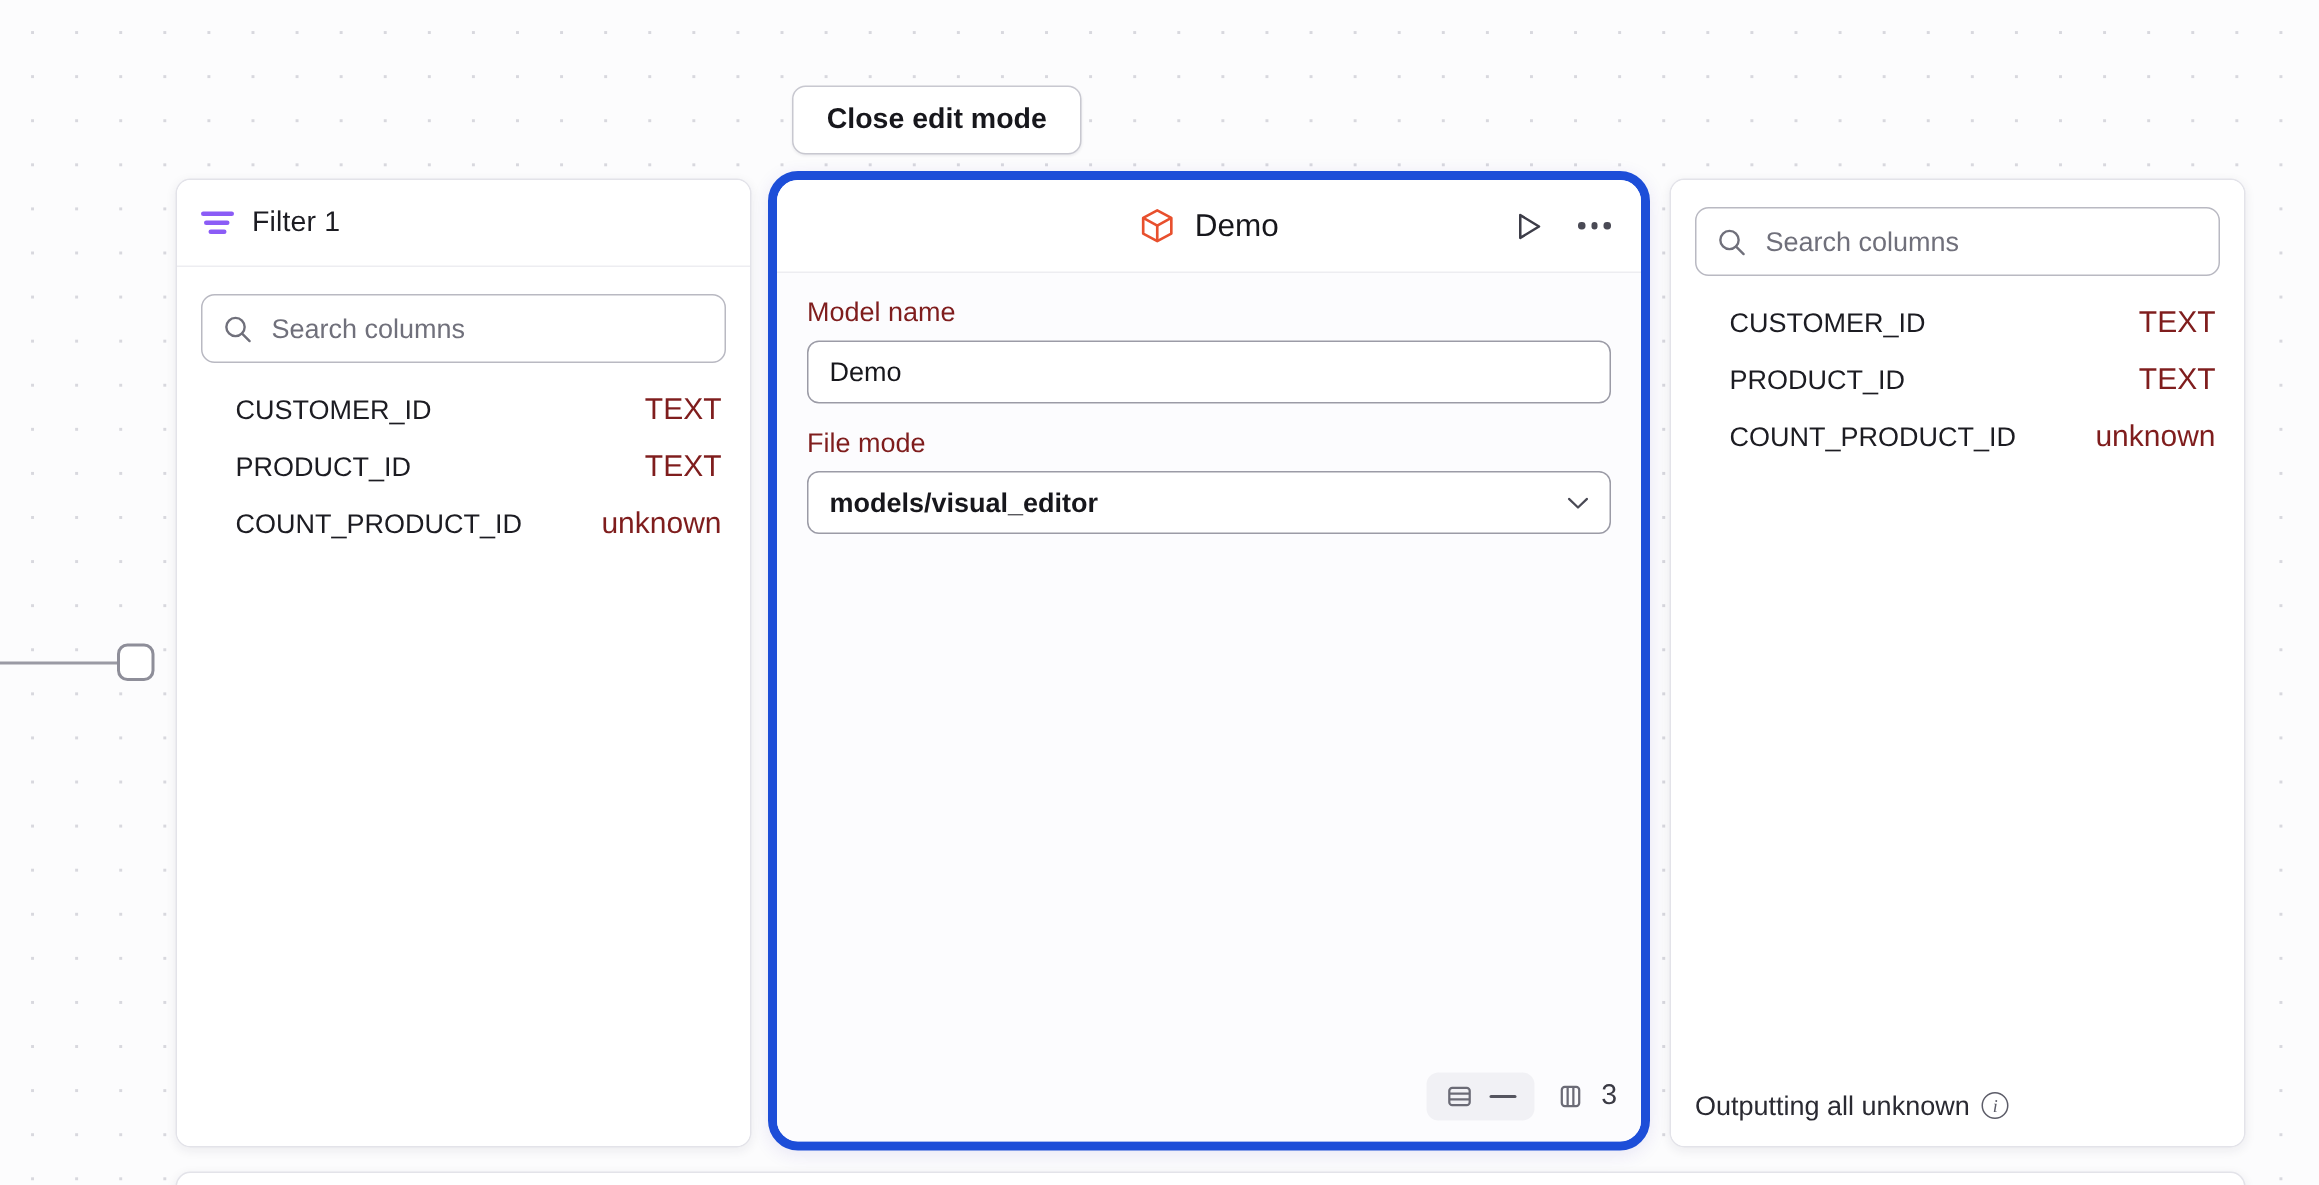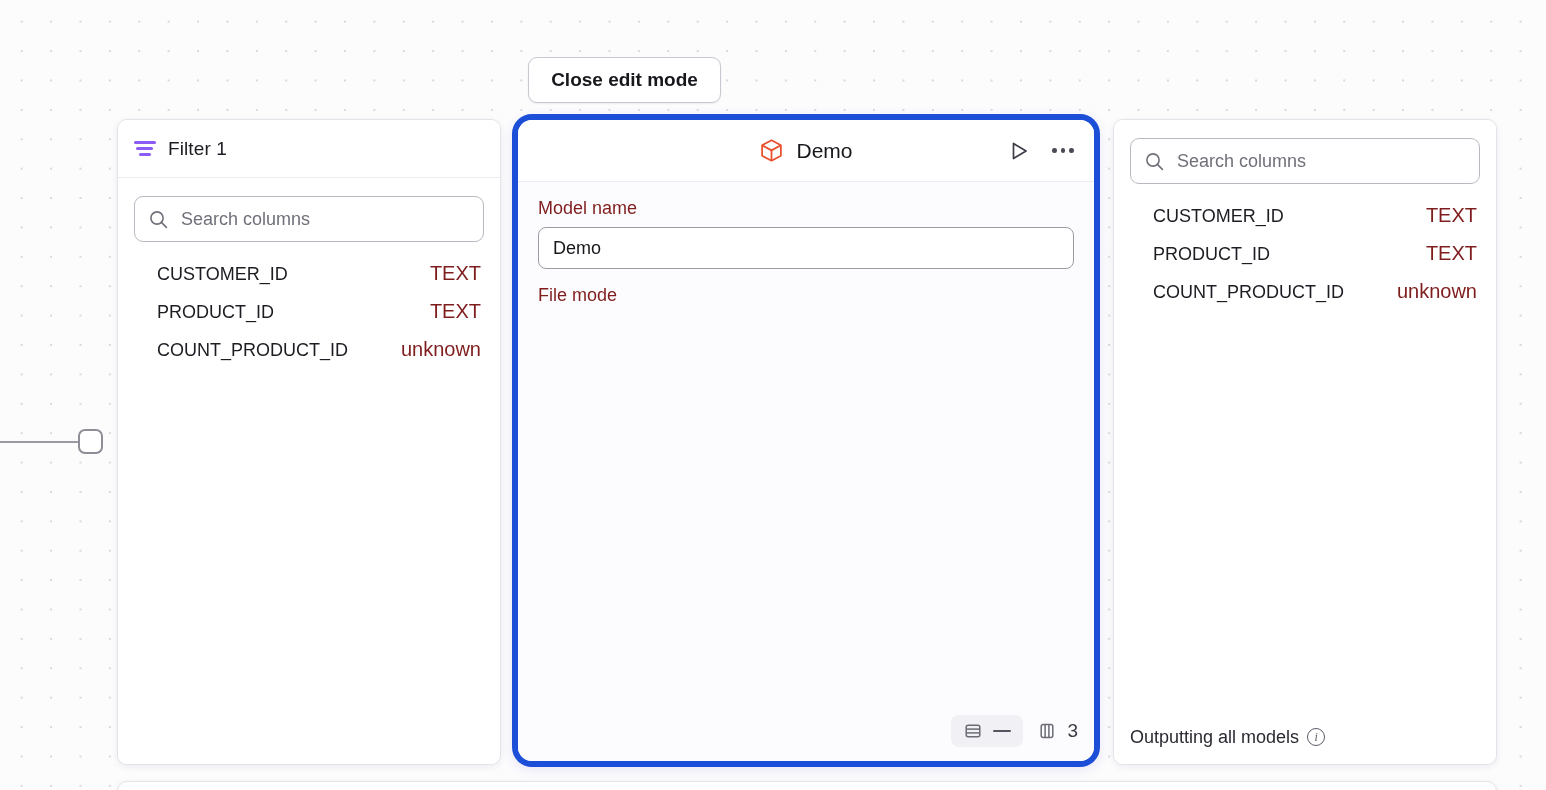--- a/index.html
+++ b/index.html
@@ -287,20 +287,26 @@
     </span>
   </div>
 
   <div class="panel-body">
     <label class="field-label">Model name</label>
     <input class="field-input" type="text" value="Demo" style="">
 
     <div class="field-gap"></div>
 
     <label class="field-label">File mode</label>
+    <div class="select-field">
+      <span>models/visual_editor</span>
+      <svg class="chev" viewBox="0 0 14 9">
+        <path d="M1 1.6 7 7.3 13 1.6" fill="none" stroke="#4a4a55" stroke-width="1.5" stroke-linecap="round" stroke-linejoin="round"></path>
+      </svg>
+    </div>
 
     <div class="model-footer">
       <span class="rows-pill">
         <svg width="20" height="20" viewBox="0 0 20 20">
           <rect x="3.2" y="4.2" width="13.6" height="11.6" rx="2" fill="none" stroke="#6b6b76" stroke-width="1.5"></rect>
           <line x1="3.2" y1="8.1" x2="16.8" y2="8.1" stroke="#6b6b76" stroke-width="1.5"></line>
           <line x1="3.2" y1="11.9" x2="16.8" y2="11.9" stroke="#6b6b76" stroke-width="1.5"></line>
         </svg>
         <span class="dash"></span>
       </span>
@@ -334,18 +340,18 @@
         <span class="col-name">PRODUCT_ID</span>
         <span class="col-type">TEXT</span>
       </div>
       <div class="col-row">
         <span class="col-name">COUNT_PRODUCT_ID</span>
         <span class="col-type">unknown</span>
       </div>
     </div>
   </div>
   <div class="output-footer">
-    <span>Outputting all models</span>
+    <span>Outputting all unknown</span>
     <span class="info-icon">i</span>
   </div>
 </div>
 
 <div id="bottom-panel"></div>
 
 </body></html>

